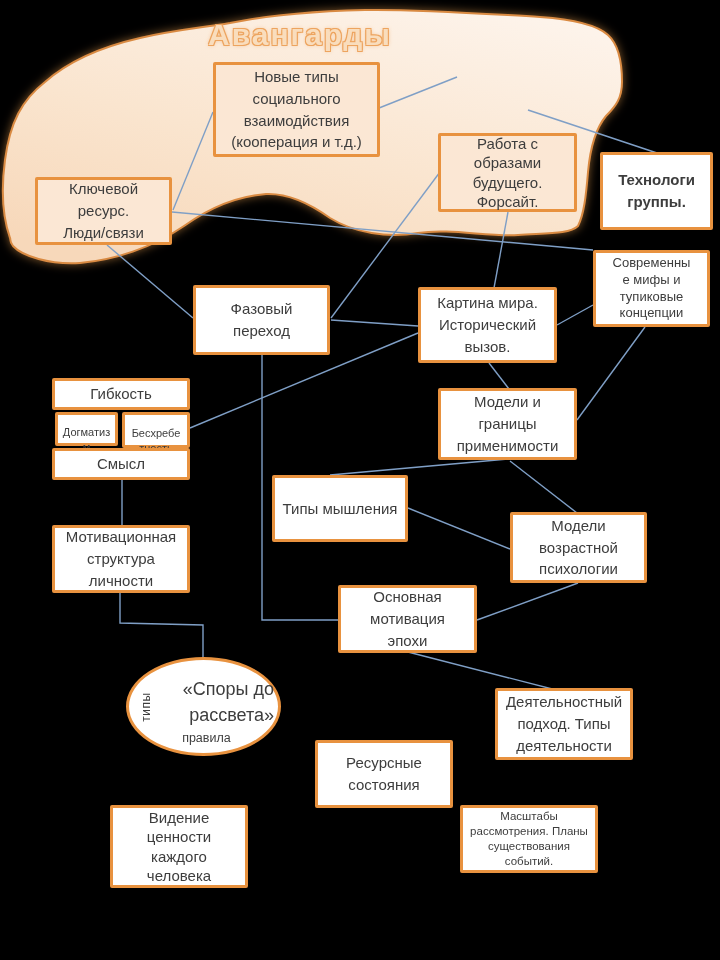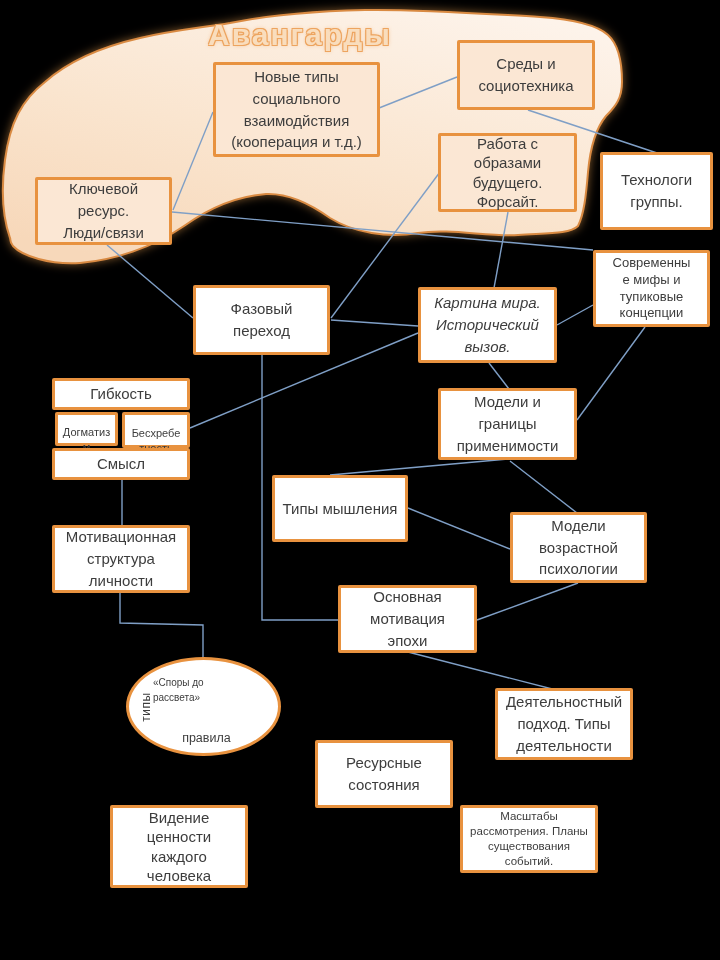--- a/index.html
+++ b/index.html
@@ -19,22 +19,22 @@
   .node.blob-fill{background:#fbe7d4;}
   .node.lh13 .label{line-height:1.3;}
   .node.fs11 .label{font-size:11px;line-height:1.3;margin-top:21px;}
   .node.fs115 .label{font-size:11.5px;line-height:1.32;}
   .node.fs145 .label{font-size:13px;}
   .ellipse-node{
     position:absolute;left:126px;top:657px;width:155px;height:99px;box-sizing:border-box;
     border:3px solid #e8923f;border-radius:50%;background:#ffffff;
   }
   .ellipse-main{
-    position:absolute;left:24px;right:4px;top:16px;text-align:left;
-    white-space:pre-line;font-size:10px;line-height:1.45;
+    position:absolute;left:24px;right:4px;top:16px;text-align:right;
+    white-space:pre-line;font-size:18px;line-height:1.45;
   }
   .ellipse-side{
     position:absolute;left:2px;top:50%;transform:translateY(-50%) rotate(-90deg);
     font-size:12px;letter-spacing:.5px;
   }
   .ellipse-bottom{
     position:absolute;left:50%;bottom:8px;transform:translateX(-44%);
     font-size:12.5px;
   }
   .blob-title{
@@ -103,50 +103,46 @@
   </svg>
 
   <div class="blob-title">Авангарды</div>
 
   <div class="node blob-fill" style="left:213px;top:62px;width:167px;height:95px;">
     <span class="label">Новые типы
 социального
 взаимодйствия
 (кооперация и т.д.)</span>
   </div>
-  <div class="node blob-fill" style="left:457px;top:40px;width:138px;height:70px;">
-    <span class="label">Среды и
-социотехника</span>
-  </div>
   <div class="node blob-fill lh13" style="left:438px;top:133px;width:139px;height:79px;">
     <span class="label">Работа с
 образами
 будущего.
 Форсайт.</span>
   </div>
-  <div class="node" style="left:600px;top:152px;width:113px;height:78px;">
+  <div class="node" style="left:600px;top:152px;width:113px;height:78px;font-weight:bold;">
     <span class="label">Технологи
 группы.</span>
   </div>
   <div class="node blob-fill" style="left:35px;top:177px;width:137px;height:68px;">
     <span class="label">Ключевой
 ресурс.
 Люди/связи</span>
   </div>
   <div class="node fs145 lh13" style="left:593px;top:250px;width:117px;height:77px;">
     <span class="label">Современны
 е мифы и
 тупиковые
 концепции</span>
   </div>
   <div class="node" style="left:193px;top:285px;width:137px;height:70px;">
     <span class="label">Фазовый
 переход</span>
   </div>
-  <div class="node" style="left:418px;top:287px;width:139px;height:76px;font-style:italic;">
+  <div class="node" style="left:418px;top:287px;width:139px;height:76px;">
     <span class="label">Картина мира.
 Исторический
 вызов.</span>
   </div>
   <div class="node" style="left:52px;top:378px;width:138px;height:32px;">
     <span class="label">Гибкость</span>
   </div>
   <div class="node fs11" style="left:55px;top:412px;width:63px;height:34px;">
     <span class="label">Догматиз
 м</span>

